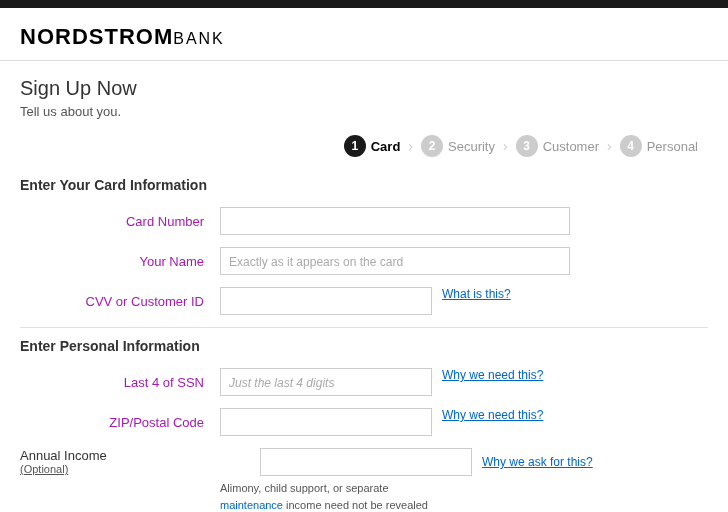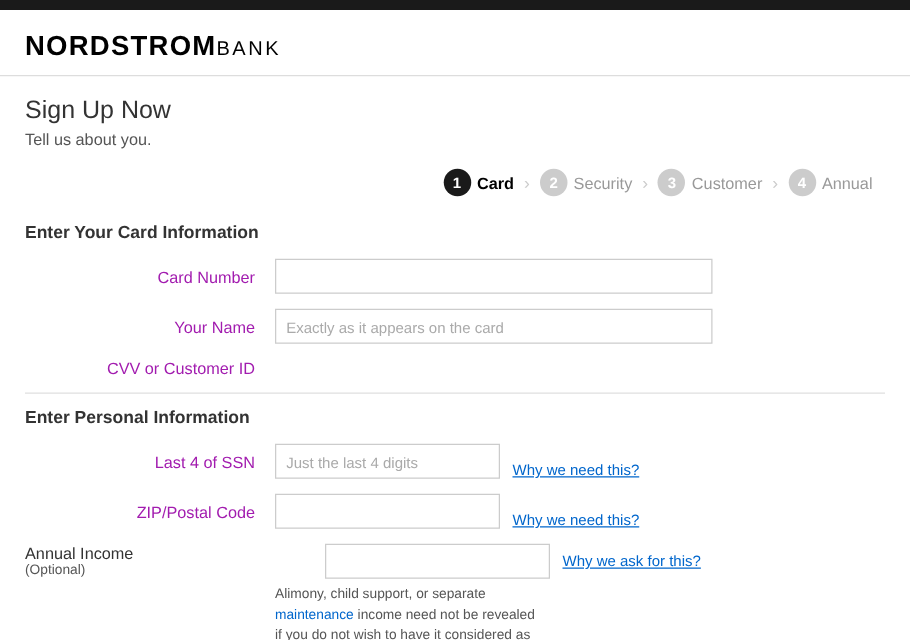--- a/index.html
+++ b/index.html
@@ -100,38 +100,39 @@
     .form-label {
       width: 200px;
       text-align: right;
       padding-right: 16px;
       font-size: 13px;
       color: #a21caf;
       flex-shrink: 0;
     }
     .form-field-wrap {
       display: flex;
-      align-items: flex-end;
+      align-items: flex-start;
       flex: 1;
     }
     .form-input {
       border: 1px solid #ccc;
       height: 28px;
       padding: 4px 8px;
       font-size: 13px;
       color: #333;
       outline: none;
       background: #fff;
     }
     .form-input.full {
       width: 100%;
       max-width: 350px;
     }
     .form-input.half {
-      width: 180px;
+      width: 212px;
+      font-style: italic;
     }
     .form-input::placeholder {
       color: #aaa;
       font-size: 12px;
     }
     .form-hint {
       margin-left: 10px;
       font-size: 12px;
       color: #0066cc;
       text-decoration: underline;
@@ -161,20 +162,21 @@
     }
     .income-label {
       font-size: 13px;
       color: #333;
       font-weight: normal;
     }
     .income-optional {
       font-size: 11px;
       color: #555;
       display: block;
+      text-decoration: underline;
     }
     .divider {
       border: none;
       border-top: 1px solid #e0e0e0;
       margin: 6px 0 10px 0;
     }
   </style>
 </head>
 <body>
 
@@ -201,21 +203,21 @@
       <span class="step-label">Security</span>
     </div>
     <span class="step-sep">›</span>
     <div class="step">
       <span class="step-circle">3</span>
       <span class="step-label">Customer</span>
     </div>
     <span class="step-sep">›</span>
     <div class="step">
       <span class="step-circle">4</span>
-      <span class="step-label">Annual</span>
+      <span class="step-label">Personal</span>
     </div>
   </div>
 
   <div class="form-section">
     <div class="section-title">Enter Your Card Information</div>
 
     <div class="form-row">
       <div class="form-label">Card Number</div>
       <div class="form-field-wrap">
         <input class="form-input full" type="text" style="">
@@ -224,20 +226,24 @@
 
     <div class="form-row">
       <div class="form-label">Your Name</div>
       <div class="form-field-wrap">
         <input class="form-input full" type="text" placeholder="Exactly as it appears on the card" style="">
       </div>
     </div>
 
     <div class="form-row">
       <div class="form-label">CVV or Customer ID</div>
+      <div class="form-field-wrap">
+        <input class="form-input half" type="text" style="">
+        <span class="form-hint">What is this?</span>
+      </div>
     </div>
   </div>
 
   <hr class="divider">
 
   <div class="personal-info-section">
     <div class="section-title">Enter Personal Information</div>
 
     <div class="form-row">
       <div class="form-label">Last 4 of SSN</div>

